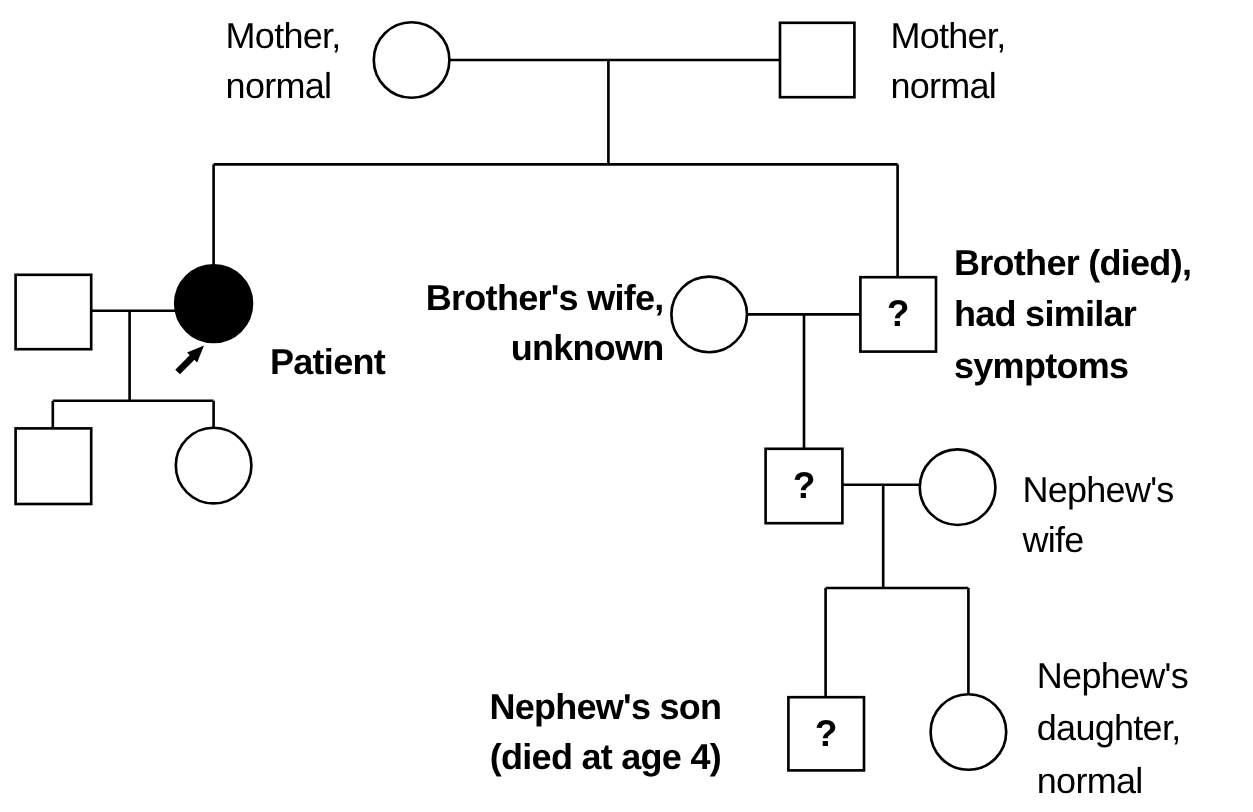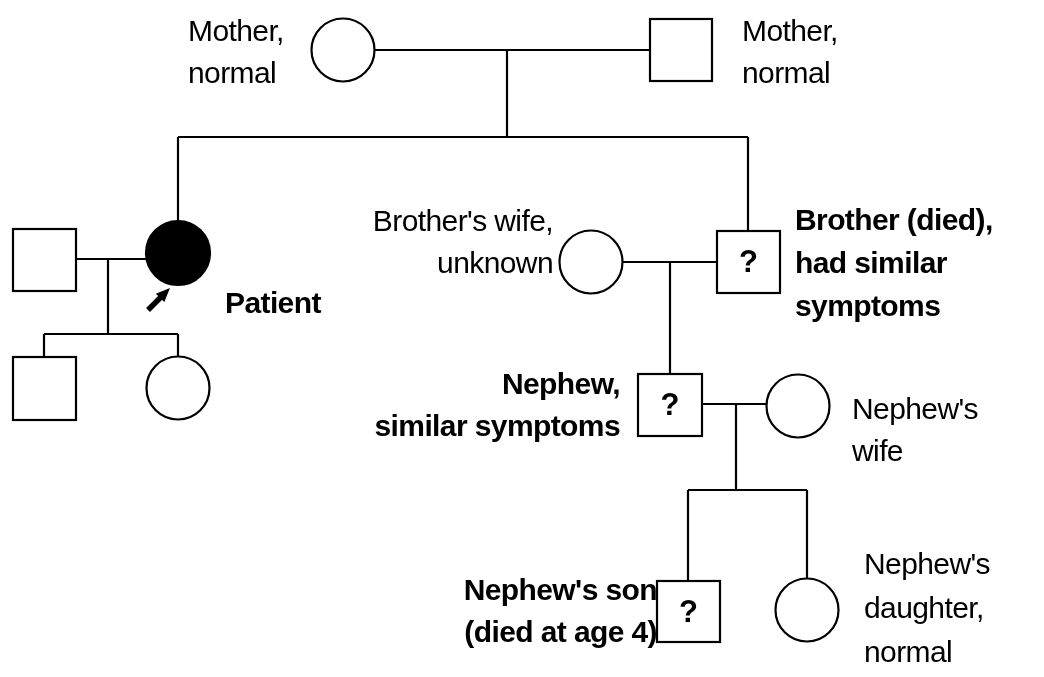--- a/index.html
+++ b/index.html
@@ -76,34 +76,32 @@
   </svg>
 
   <div class="label" style="left:188px;top:10px;">Mother,
 normal</div>
 
   <div class="label" style="left:742px;top:10px;">Mother,
 normal</div>
 
   <div class="label bold" style="left:225px;top:234px;margin-top:48px;">Patient</div>
 
-  <div class="label right" style="left:333px;top:200px;width:220px;">Brother's wife,
+  <div class="label right" style="left:333px;top:228px;width:220px;font-weight:bold;">Brother's wife,
 unknown</div>
 
   <div class="label bold" style="left:795px;top:198px;line-height:43px;">Brother (died),
 had similar
 symptoms</div>
 
-  <div class="label bold right" style="left:360px;top:363px;width:260px;">Nephew,
-similar symptoms</div>
 
   <div class="label" style="left:852px;top:388px;">Nephew's
 wife</div>
 
-  <div class="label bold right" style="left:400px;top:569px;width:257px;">Nephew's son
+  <div class="label bold right" style="left:376px;top:569px;width:257px;text-align:center;">Nephew's son
 (died at age 4)</div>
 
   <div class="label" style="left:864px;top:542px;line-height:44px;">Nephew's
 daughter,
 normal</div>
 
   <div class="qmark" style="left:717px;top:231px;width:63px;height:62px;">?</div>
 
   <div class="qmark" style="left:638px;top:374px;width:64px;height:62px;">?</div>
 

